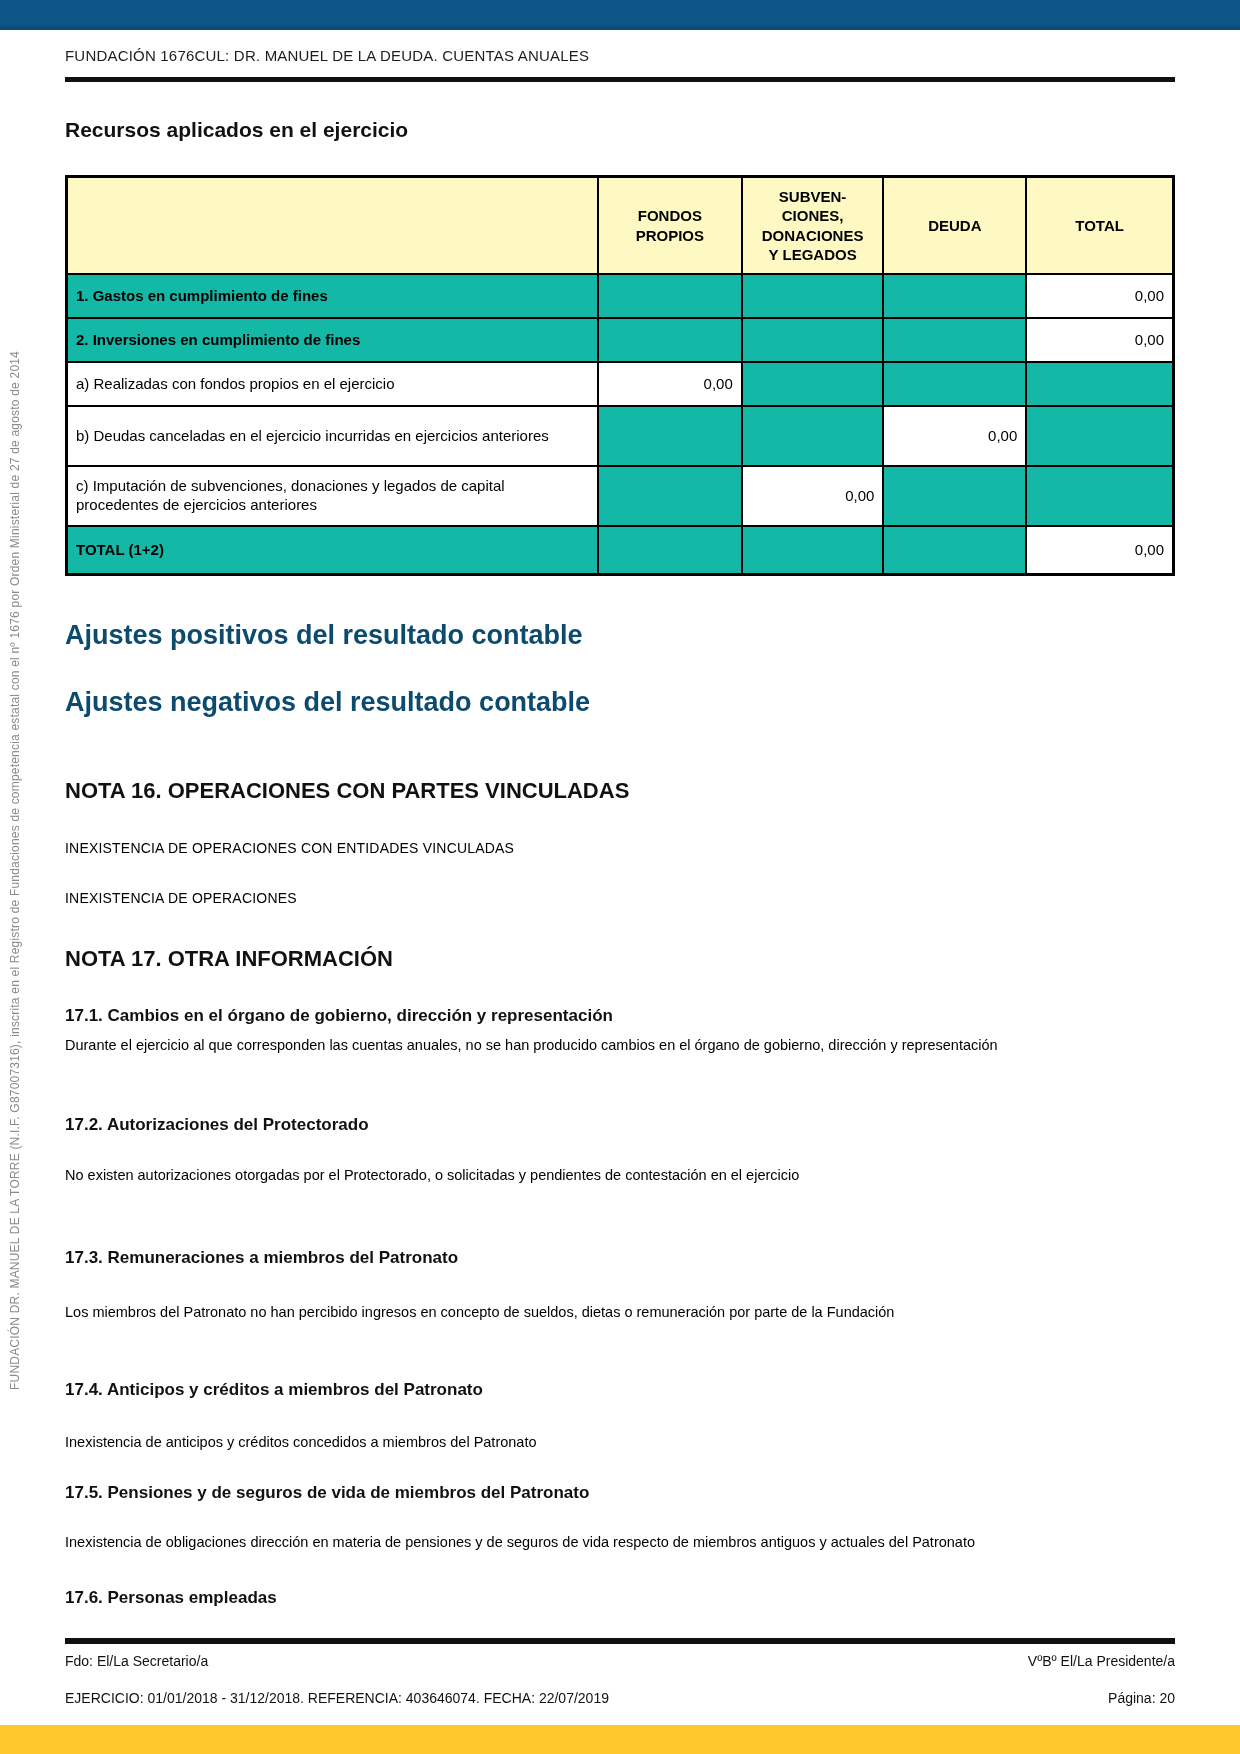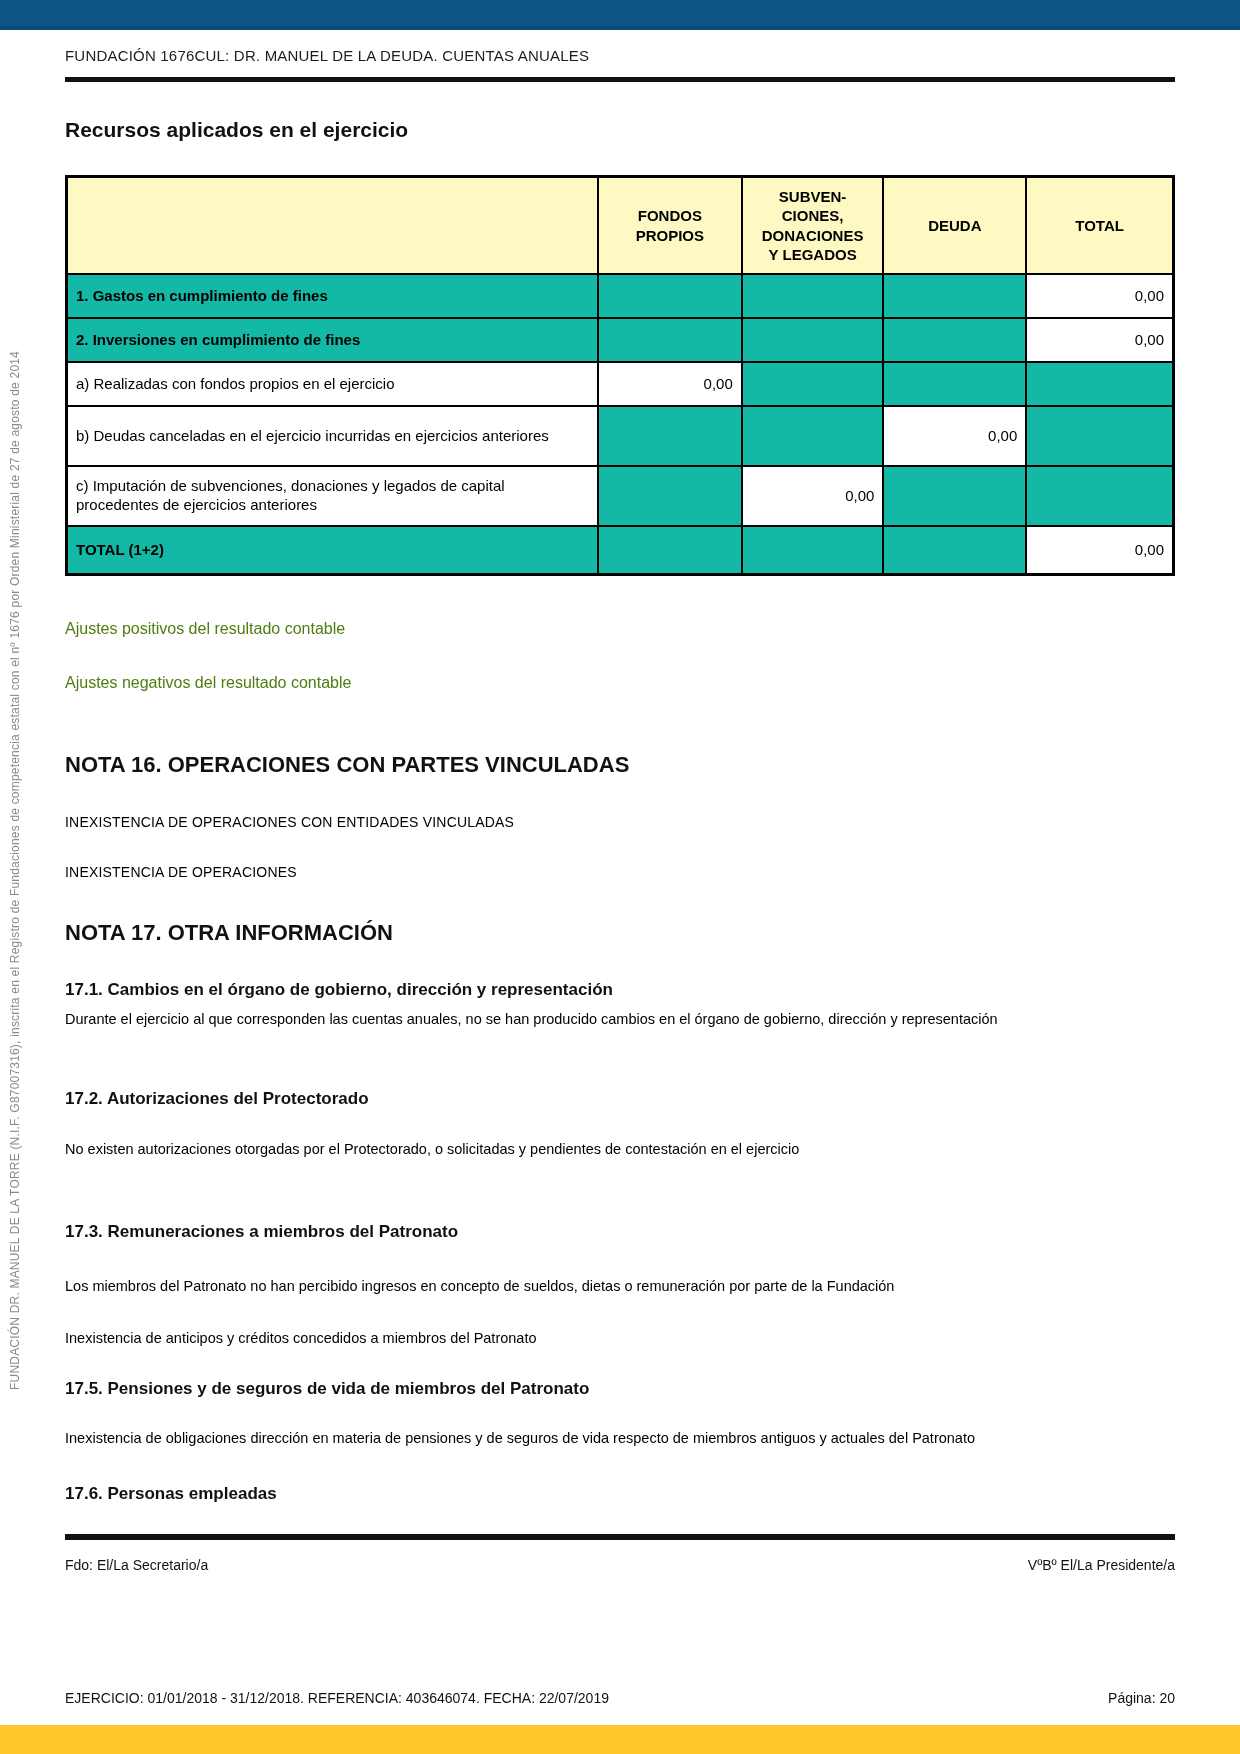--- a/index.html
+++ b/index.html
@@ -50,41 +50,41 @@
   table.res td{padding:2px 8px;vertical-align:middle;line-height:1.25;}
   td.lbl{text-align:left;}
   td.num{text-align:right;}
   .g{background:#14b8a6;}
   .w{background:#ffffff;}
   .b{font-weight:bold;}
   tr.r-sm td{height:38px;}
   tr.r-md td{height:54px;}
   tr.r-tot td{height:42px;}
 
-  .h-ajustes{font-size:16px;font-weight:normal;color:#4d7c0f;}
+  .h-ajustes{font-size:27px;font-weight:bold;color:#0c4a6e;}
   .h-ajustes.first{margin-top:44px;}
   .h-ajustes.second{margin-top:36px;}
   .h-nota{font-size:22px;font-weight:bold;color:#111;}
   .h-nota16{margin-top:60px;}
   .h-nota17{margin-top:40px;}
   .p-caps{font-size:14px;margin-top:36px;letter-spacing:0.2px;}
   .p-caps.second{margin-top:34px;}
   .h-sub{font-size:17px;font-weight:bold;color:#111;}
   .p-body{font-size:14.5px;line-height:1.3;}
 
   .m-171h{margin-top:34px;} .m-171p{margin-top:10px;}
   .m-172h{margin-top:60px;} .m-172p{margin-top:31px;}
   .m-173h{margin-top:63px;} .m-173p{margin-top:35px;}
   .m-174h{margin-top:58px;} .m-174p{margin-top:33px;}
   .m-175h{margin-top:32px;} .m-175p{margin-top:30px;}
   .m-176h{margin-top:36px;}
 
   .sig-rule{margin-top:30px;height:6px;background:#111;}
   .sig-row{
-    margin-top:17px;display:flex;justify-content:space-between;
+    margin-top:9px;display:flex;justify-content:space-between;
     font-size:14px;color:#111;
   }
   .footer-info{
     position:absolute;left:65px;right:65px;bottom:48px;
     display:flex;justify-content:space-between;
     font-size:14px;color:#111;
   }
 </style>
 </head>
 <body>
@@ -180,20 +180,21 @@
 
     <div class="h-sub m-171h">17.1. Cambios en el órgano de gobierno, dirección y representación</div>
     <div class="p-body m-171p">Durante el ejercicio al que corresponden las cuentas anuales, no se han producido cambios en el órgano de gobierno, dirección y representación</div>
 
     <div class="h-sub m-172h">17.2. Autorizaciones del Protectorado</div>
     <div class="p-body m-172p">No existen autorizaciones otorgadas por el Protectorado, o solicitadas y pendientes de contestación en el ejercicio</div>
 
     <div class="h-sub m-173h">17.3. Remuneraciones a miembros del Patronato</div>
     <div class="p-body m-173p">Los miembros del Patronato no han percibido ingresos en concepto de sueldos, dietas o remuneración por parte de la Fundación</div>
 
+    <div class="h-sub m-174h">17.4. Anticipos y créditos a miembros del Patronato</div>
     <div class="p-body m-174p">Inexistencia de anticipos y créditos concedidos a miembros del Patronato</div>
 
     <div class="h-sub m-175h">17.5. Pensiones y de seguros de vida de miembros del Patronato</div>
     <div class="p-body m-175p">Inexistencia de obligaciones dirección en materia de pensiones y de seguros de vida respecto de miembros antiguos y actuales del Patronato</div>
 
     <div class="h-sub m-176h">17.6. Personas empleadas</div>
 
     <div class="sig-rule"></div>
     <div class="sig-row">
       <span>Fdo: El/La Secretario/a</span>

